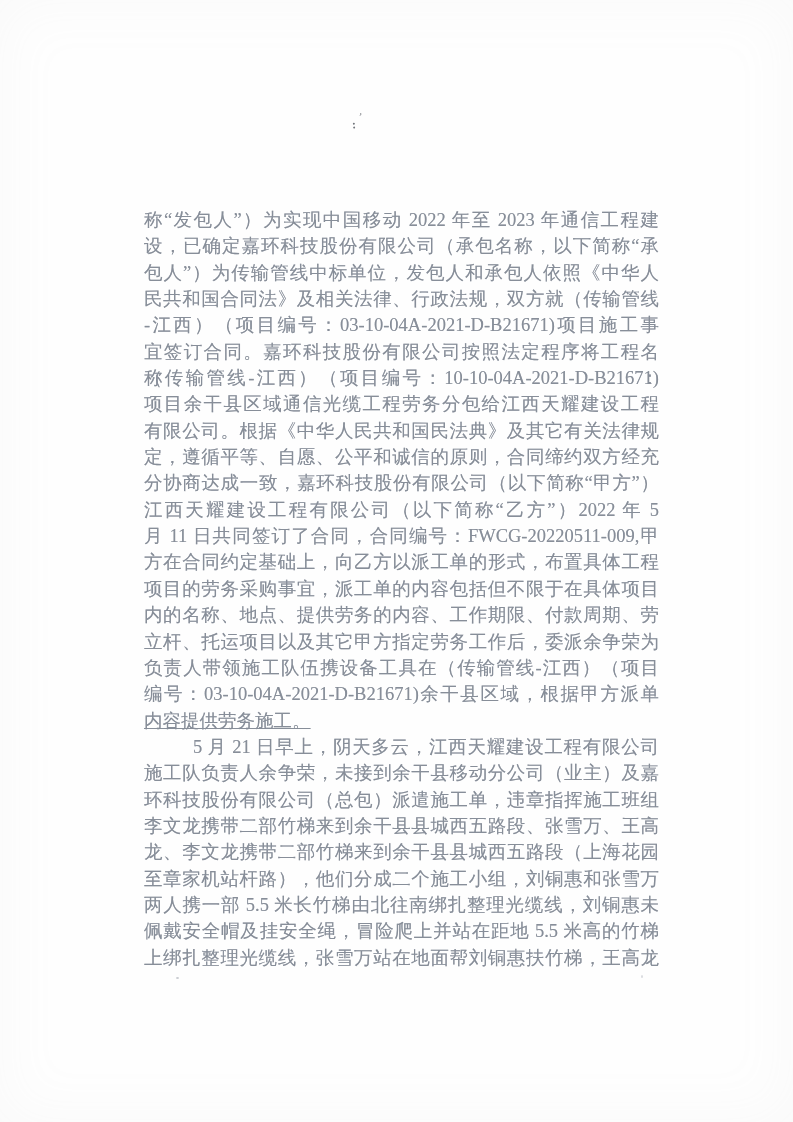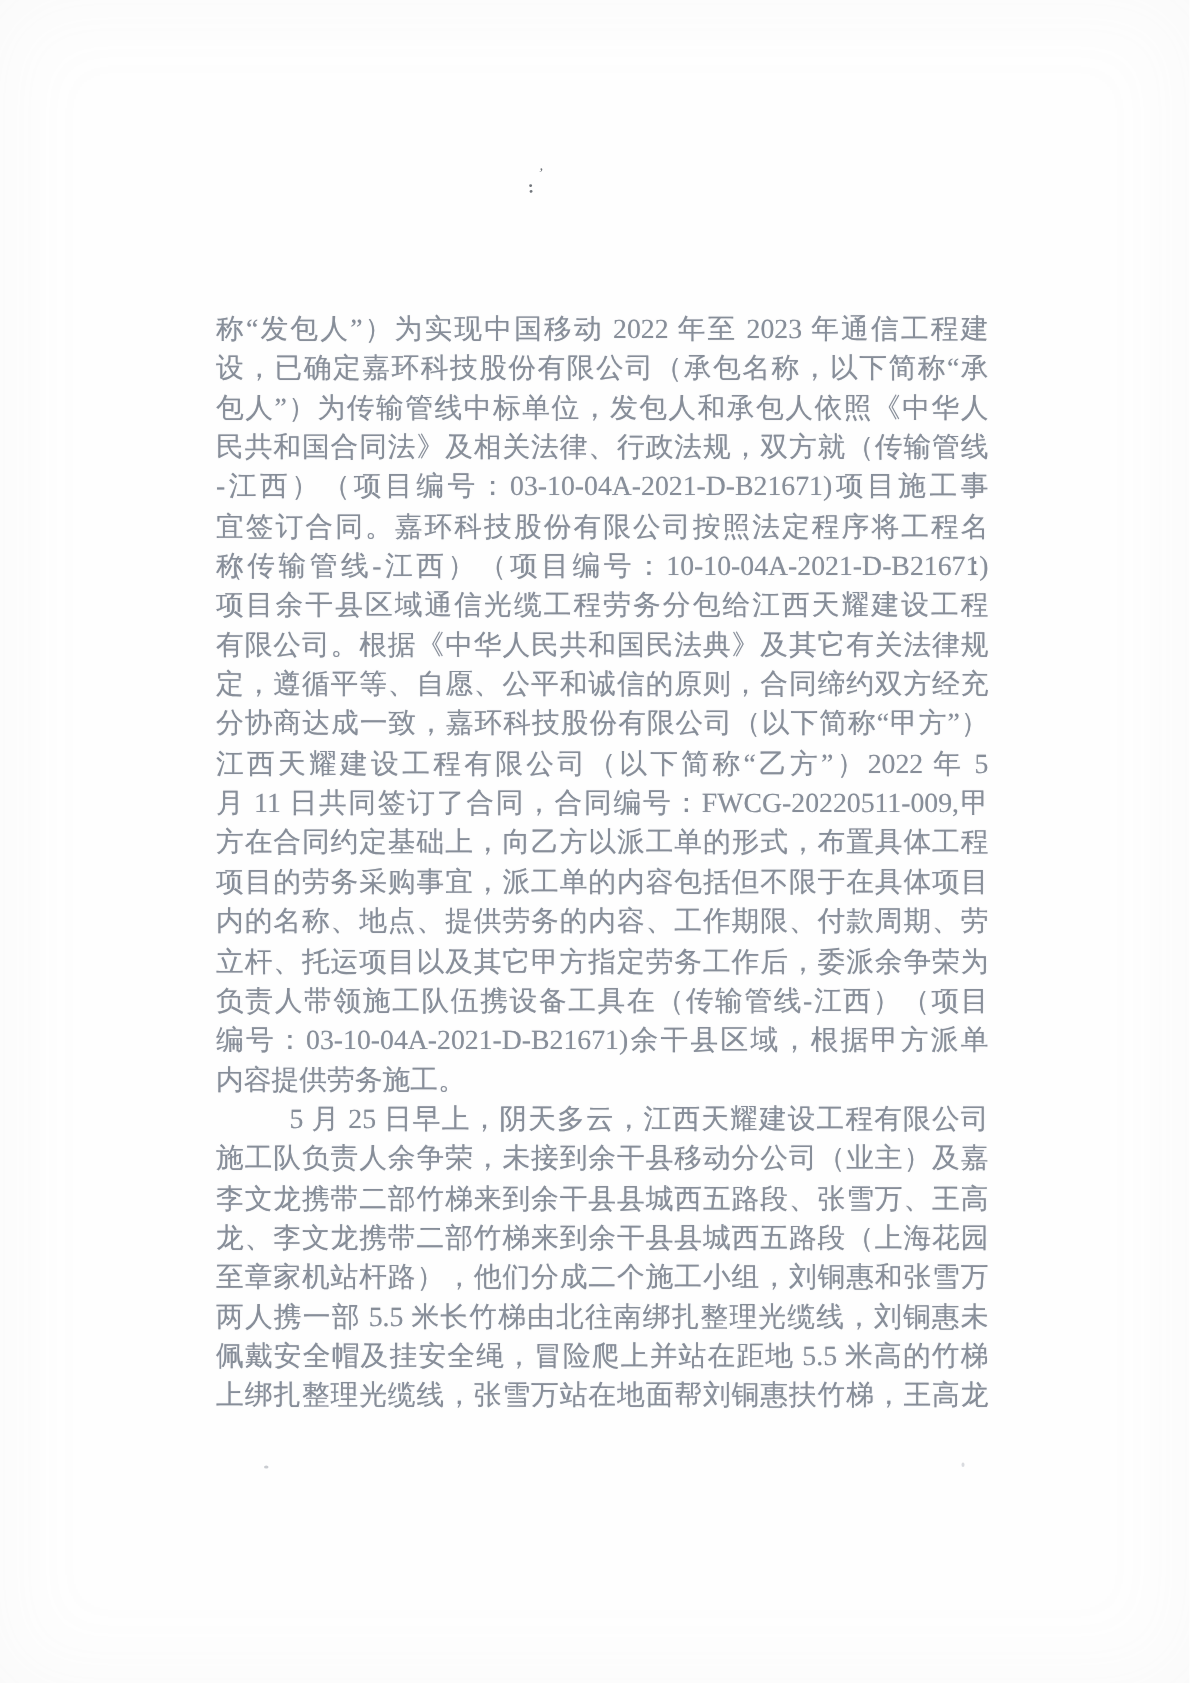--- a/index.html
+++ b/index.html
@@ -66,20 +66,21 @@
     line-height: 26.35px;
     text-align: justify;
     text-align-last: justify;
     text-justify: inter-ideograph;
     overflow: visible;
     white-space: normal;
   }
   .line.short {
     text-align: left;
     text-align-last: left;
+    text-decoration: underline;
   }
   .line.indent {
     text-indent: 49px;
   }
   .speck {
     position: absolute;
     background: #c9ccd1;
     border-radius: 50%;
   }
   .speck.s1 { left: 176px; top: 977px; width: 3px; height: 2px; }
@@ -109,22 +110,23 @@
       <div class="line">分协商达成一致，嘉环科技股份有限公司（以下简称“甲方”）</div>
       <div class="line">江西天耀建设工程有限公司（以下简称“乙方”）2022 年 5</div>
       <div class="line">月 11 日共同签订了合同，合同编号：FWCG-20220511-009,甲</div>
       <div class="line">方在合同约定基础上，向乙方以派工单的形式，布置具体工程</div>
       <div class="line">项目的劳务采购事宜，派工单的内容包括但不限于在具体项目</div>
       <div class="line">内的名称、地点、提供劳务的内容、工作期限、付款周期、劳</div>
       <div class="line">立杆、托运项目以及其它甲方指定劳务工作后，委派余争荣为</div>
       <div class="line">负责人带领施工队伍携设备工具在（传输管线-江西）（项目</div>
       <div class="line">编号：03-10-04A-2021-D-B21671)余干县区域，根据甲方派单</div>
       <div class="line short">内容提供劳务施工。</div>
-      <div class="line indent">5 月 25 日早上，阴天多云，江西天耀建设工程有限公司</div>
+      <div class="line indent">5 月 21 日早上，阴天多云，江西天耀建设工程有限公司</div>
       <div class="line">施工队负责人余争荣，未接到余干县移动分公司（业主）及嘉</div>
+      <div class="line">环科技股份有限公司（总包）派遣施工单，违章指挥施工班组</div>
       <div class="line">李文龙携带二部竹梯来到余干县县城西五路段、张雪万、王高</div>
       <div class="line">龙、李文龙携带二部竹梯来到余干县县城西五路段（上海花园</div>
       <div class="line">至章家机站杆路），他们分成二个施工小组，刘铜惠和张雪万</div>
       <div class="line">两人携一部 5.5 米长竹梯由北往南绑扎整理光缆线，刘铜惠未</div>
       <div class="line">佩戴安全帽及挂安全绳，冒险爬上并站在距地 5.5 米高的竹梯</div>
       <div class="line">上绑扎整理光缆线，张雪万站在地面帮刘铜惠扶竹梯，王高龙</div>
     </div>
 
   <div class="speck s1"></div>
   <div class="speck s2"></div>

